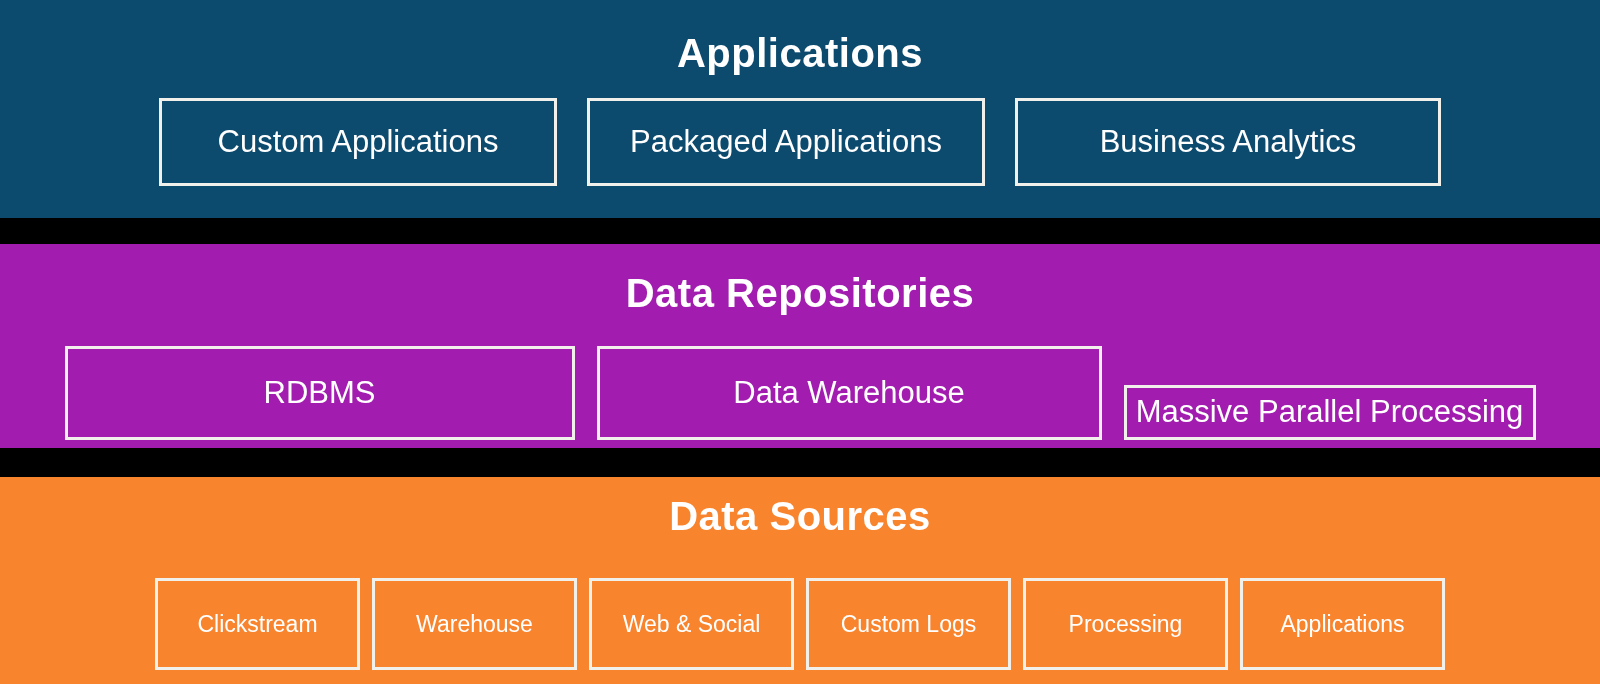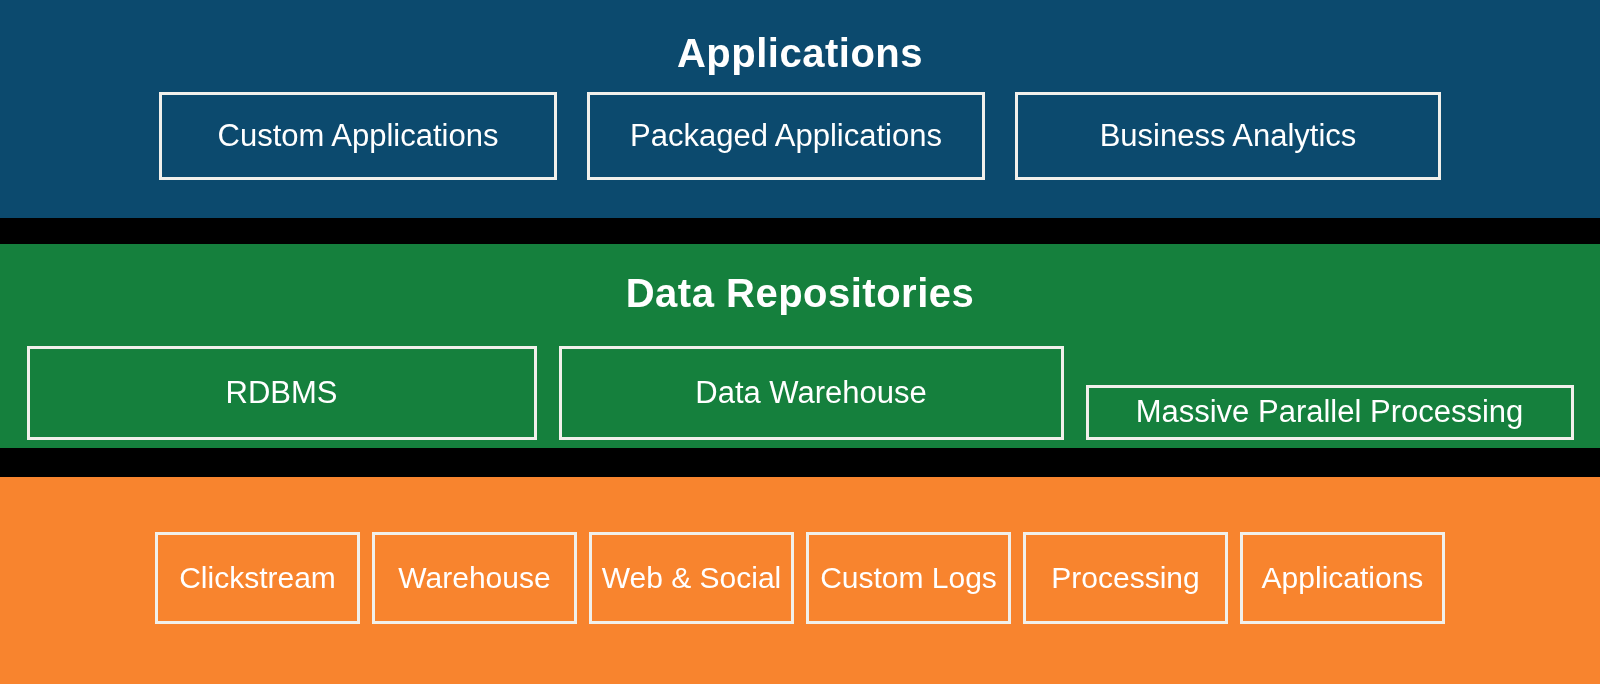--- a/index.html
+++ b/index.html
@@ -7,61 +7,61 @@
     width: 1600px;
     height: 684px;
     background: #000000;
     font-family: "Liberation Sans", sans-serif;
     overflow: hidden;
   }
   .stack { width: 1600px; height: 684px; display: flex; flex-direction: column; }
 
   .band { width: 100%; box-sizing: border-box; display: flex; flex-direction: column; align-items: center; }
   .band-applications { height: 221px; background: #0c4a6e; padding-top: 30px; }
-  .band-repositories { height: 208px; background: #15803d; padding-top: 26px; margin-top: 26px; }
+  .band-repositories { height: 208px; background: #a21caf; padding-top: 26px; margin-top: 26px; }
   .band-sources     { height: 210px; background: #F8842E; padding-top: 16px; margin-top: 29px; }
 
   .band-title {
     color: #FFFFFF;
     font-weight: bold;
     font-size: 40px;
     line-height: 46px;
     text-align: center;
     letter-spacing: 0.5px;
   }
 
   .box-row {
     display: flex;
     justify-content: center;
     align-items: stretch;
   }
-  .band-applications .box-row { margin-top: 16px; gap: 30px; height: 88px; }
+  .band-applications .box-row { margin-top: 22px; gap: 30px; height: 88px; }
   .band-repositories .box-row { margin-top: 30px; gap: 22px; height: 94px; }
   .band-sources     .box-row { margin-top: 39px; gap: 12px; height: 92px; }
 
   .box {
     box-sizing: border-box;
     border: 3px solid #F1F0EB;
     color: #FFFFFF;
     display: flex;
     align-items: center;
     justify-content: center;
     text-align: center;
     line-height: 1.15;
   }
   .band-applications .box { font-size: 31px; }
   .band-repositories .box { font-size: 31px; }
-  .band-sources     .box { font-size: 30px; padding: 0 4px; }
+  .band-sources     .box { font-size: 23px; padding: 0 4px; }
 
   .w-app-1 { width: 398px; }
   .w-app-2 { width: 398px; }
   .w-app-3 { width: 426px; text-align: right; }
   .w-rep-1 { width: 510px; }
   .w-rep-2 { width: 505px; }
-  .w-rep-3 { width: 488px; margin-top: 39px; }
+  .w-rep-3 { width: 412px; margin-top: 39px; }
   .w-src   { width: 205px; }
 </style>
 </head>
 <body>
 
 <div class="stack">
 
   <div class="band band-applications">
     <div class="band-title">Applications</div>
     <div class="box-row">
@@ -86,20 +86,21 @@
       <div class="box w-rep-2">
         <span>Data Warehouse</span>
       </div>
       <div class="box w-rep-3">
         <span>Massive Parallel Processing</span>
       </div>
     </div>
   </div>
 
   <div class="band band-sources">
+    <div class="band-title">Data Sources</div>
     <div class="box-row">
       <div class="box w-src">
         <span>Clickstream</span>
       </div>
       <div class="box w-src">
         <span>Warehouse</span>
       </div>
       <div class="box w-src">
         <span>Web &amp; Social</span>
       </div>

